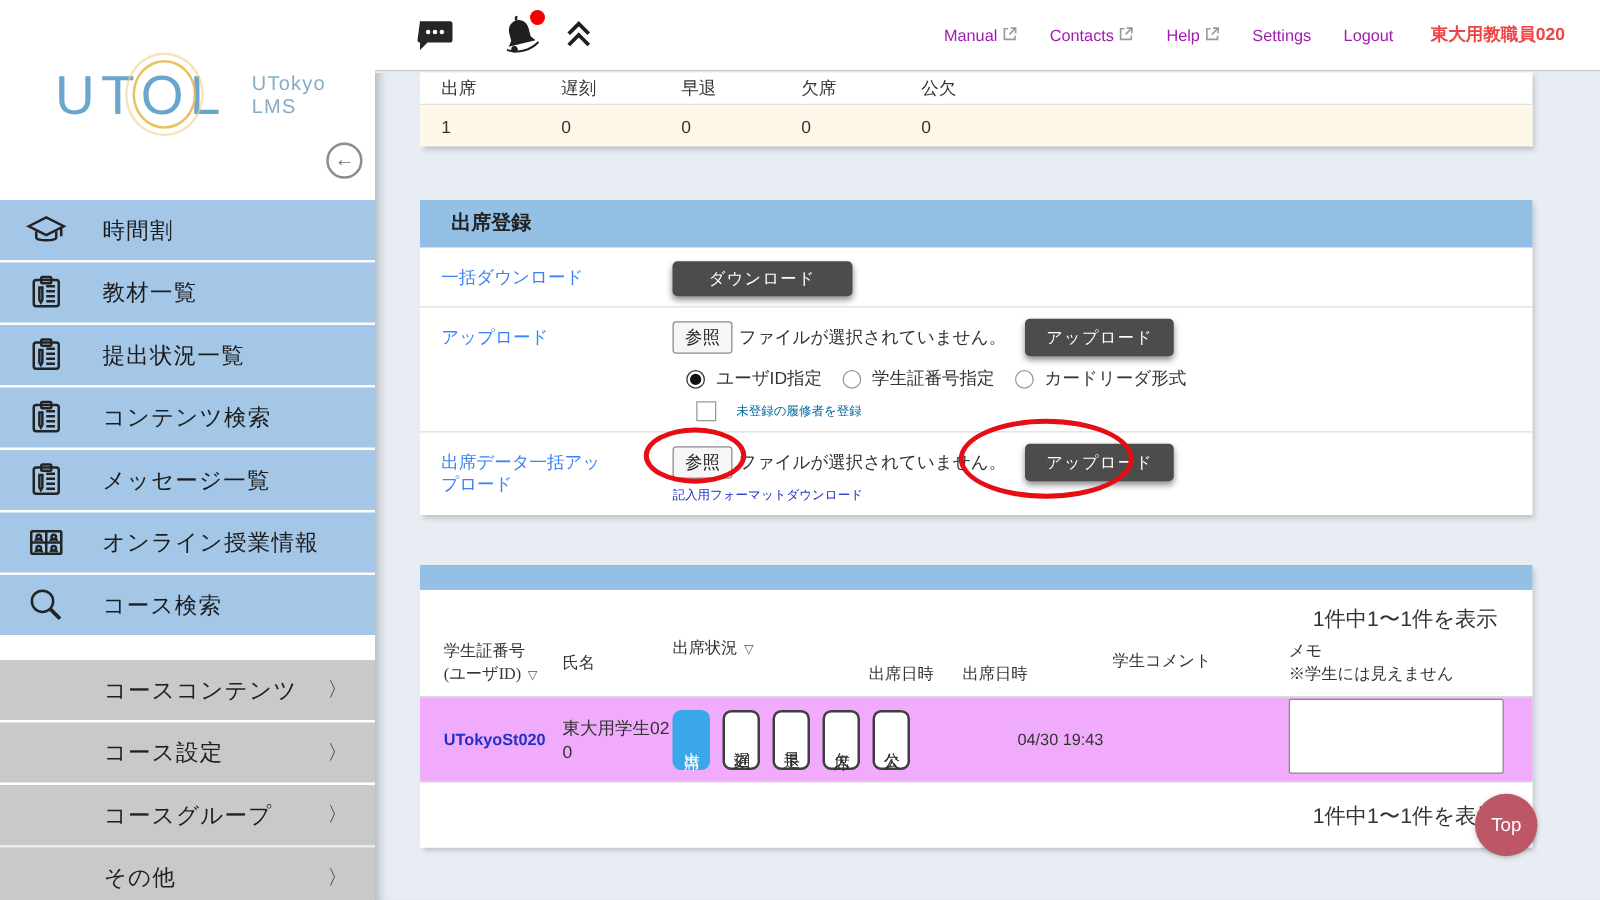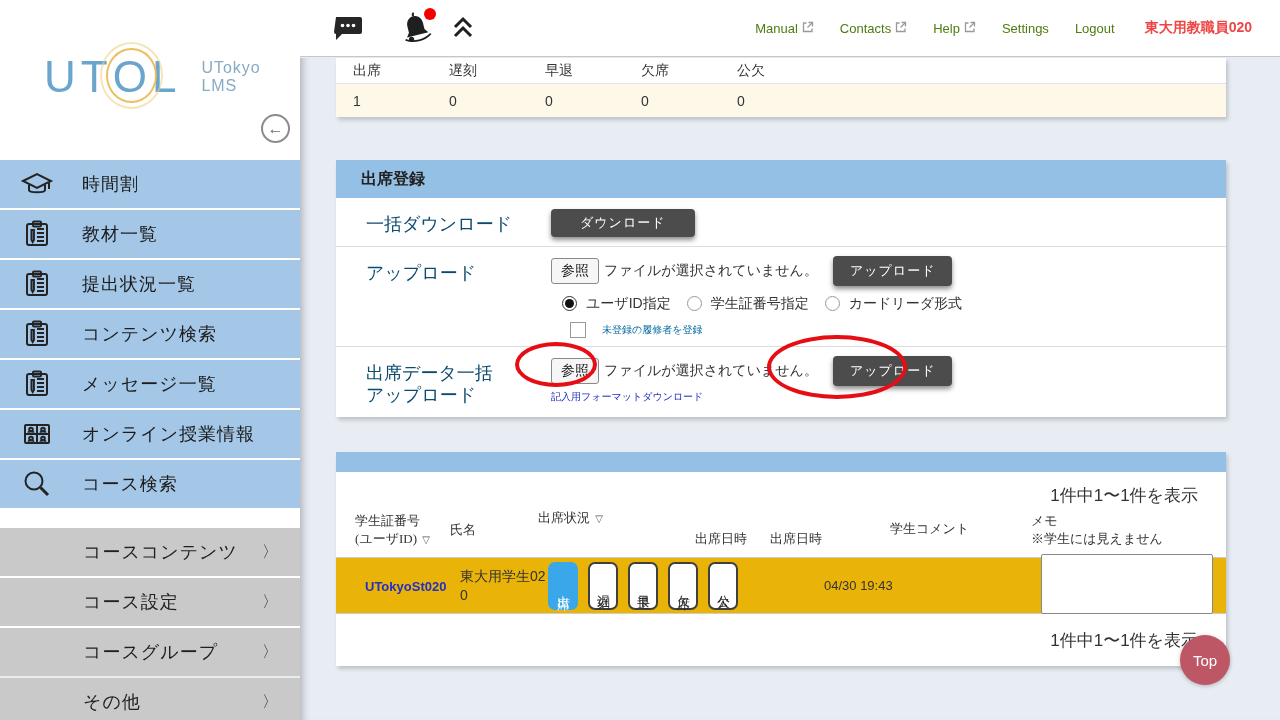--- a/index.html
+++ b/index.html
@@ -28,39 +28,39 @@
 
   
   .main { position:relative; flex:1; height:720px; }
   .topbar { position:absolute; top:0; left:0; right:0; height:57px; background:#fff; border-bottom:1px solid #c6c6c6; display:flex; align-items:center; z-index:6; }
   .tb-icon { cursor:pointer; display:flex; }
   .chat-icon { margin-left:33px; }
   .bell-wrap { margin-left:36px; position:relative; }
   .badge-dot { position:absolute; top:-3px; right:-3px; width:12px; height:12px; border-radius:50%; background:#f40000; }
   .chevrons { margin-left:17px; }
   .tb-right { margin-left:auto; display:flex; align-items:center; padding-right:28px; }
-  .tb-link { font-size:13px; color:#4d7c0f; margin-left:26px; display:flex; align-items:center; gap:4px; cursor:pointer; }
+  .tb-link { font-size:13px; color:#a21caf; margin-left:26px; display:flex; align-items:center; gap:4px; cursor:pointer; }
   .ext-icon svg { stroke:#999; fill:none; stroke-width:1.3; }
   .tb-user { font-size:14px; font-weight:bold; color:#ef4444; margin-left:30px; }
 
   .content { position:absolute; top:58px; left:0; right:0; bottom:0; background:#e8edf4; box-shadow:inset 9px 0 9px -7px rgba(0,0,0,.28); }
   .card { position:absolute; left:36px; width:890px; background:#fff; box-shadow:2px 3px 4px rgba(0,0,0,.18); }
 
   
   #card-summary { top:0; }
   .sum-row { display:flex; padding-left:17px; align-items:center; }
   .sum-head { height:26px; border-bottom:1px solid #e2e2e2; }
   .sum-data { height:33px; background:#fdf8e8; }
   .sum-cell { width:96px; font-size:14px; color:#333; }
 
   
   #card-form { top:102px; }
   .form-header { height:38px; background:#95c0e5; font-size:16px; font-weight:bold; color:#222; line-height:38px; padding-left:25px; }
   .form-row { display:flex; border-bottom:1px solid #ddd; }
-  .form-label { width:202px; padding:15px 10px 10px 17px; font-size:18px; color:#0c4a6e; line-height:1.25;margin-left:13px; }
+  .form-label { width:202px; padding:15px 10px 10px 17px; font-size:14px; color:#3b82f6; line-height:1.25; }
   .form-content { flex:1; padding:9px 0 8px 0; }
   .btn-dark { background:#4c4c4c; color:#fff; font-size:13px; border:none; border-radius:4px; box-shadow:0 3px 5px rgba(0,0,0,.45); cursor:pointer; letter-spacing:1px; }
   .btn-download { height:28px; padding:0 29px; margin-top:2px; }
   .btn-upload { height:30px; padding:0 17px; margin-left:15px; }
   .btn-browse { background:#f6f6f6; border:1px solid #8a8a8a; border-radius:3px; font-size:14px; color:#222; padding:3px 9px; cursor:pointer; }
   .file-line { display:flex; align-items:center; }
   .no-file { font-size:14px; color:#333; margin-left:5px; }
   .radio-line { display:flex; align-items:center; margin-top:9px; padding-left:11px; }
   .radio { width:15px; height:15px; border-radius:50%; border:1px solid #9a9a9a; background:#fff; display:inline-flex; align-items:center; justify-content:center; margin-right:9px; cursor:pointer; }
   .radio.checked { border-color:#333; }
@@ -74,21 +74,21 @@
   
   .annot { position:absolute; border:4px solid #e60d15; border-radius:50%; pointer-events:none; z-index:8; }
   #annot-browse { left:215px; top:284px; width:82px; height:45px; }
   #annot-upload { left:467px; top:277px; width:140px; height:64px; }
 
   
   #card-students { top:394px; }
   .blue-bar { height:20px; background:#95c0e5; }
   .count-line { text-align:right; font-size:17px; color:#333; padding:12px 28px 2px 0; }
   .st-head { display:flex; align-items:flex-end; padding:0 0 9px 19px; border-bottom:1px solid #ccc; font-size:13px; color:#333;font-family:Liberation Serif, serif; }
-  .st-row { display:flex; align-items:center; padding-left:29px; background:#eab308; height:55px; }
+  .st-row { display:flex; align-items:center; padding-left:19px; background:#f0abfc; height:67px; }
   .st-foot { border-top:1px solid #ccc; height:53px; text-align:right; font-size:17px; color:#333; padding:15px 28px 0 0; background:#fff; }
   .c1 { width:95px; } .c2 { width:88px; } .c3 { width:157px; } .c4 { width:75px; } .c5 { width:120px; } .c6 { width:141px; } .c7 { flex:1; }
   .sort-mark { font-size:10px; color:#555; margin-left:2px; }
   .h-status { margin-bottom:21px; } .h-name { margin-bottom:9px; } .h-comment { margin-bottom:10px; }
   .student-id { font-size:13px; font-weight:bold; color:#2230c8; cursor:pointer; }
   .student-name { font-size:14px; color:#333; line-height:1.35; word-break:break-all; padding-right:6px; }
   .status-group { display:flex; gap:10px; }
   .status-btn { width:30px; height:48px; border:2px solid #3f3f3f; border-radius:7px; background:#fff; color:#2b2b2b; font-size:13px; writing-mode:vertical-rl; text-orientation:upright; display:flex; align-items:center; justify-content:center; cursor:pointer; letter-spacing:1px; }
   .status-btn.selected { background:#39a7e9; border-color:#39a7e9; color:#fff; }
   .cell-time { font-size:13px; color:#333; padding-left:44px; }

